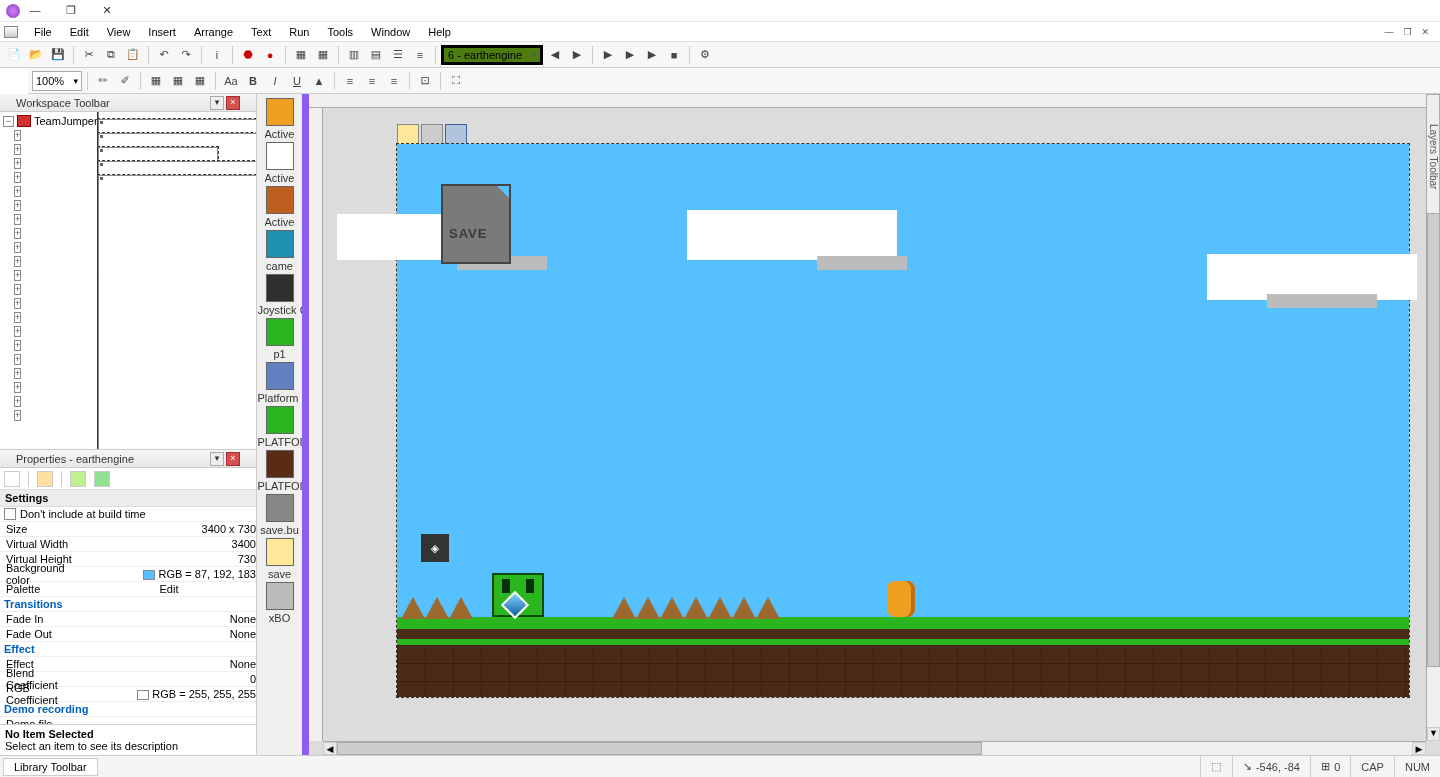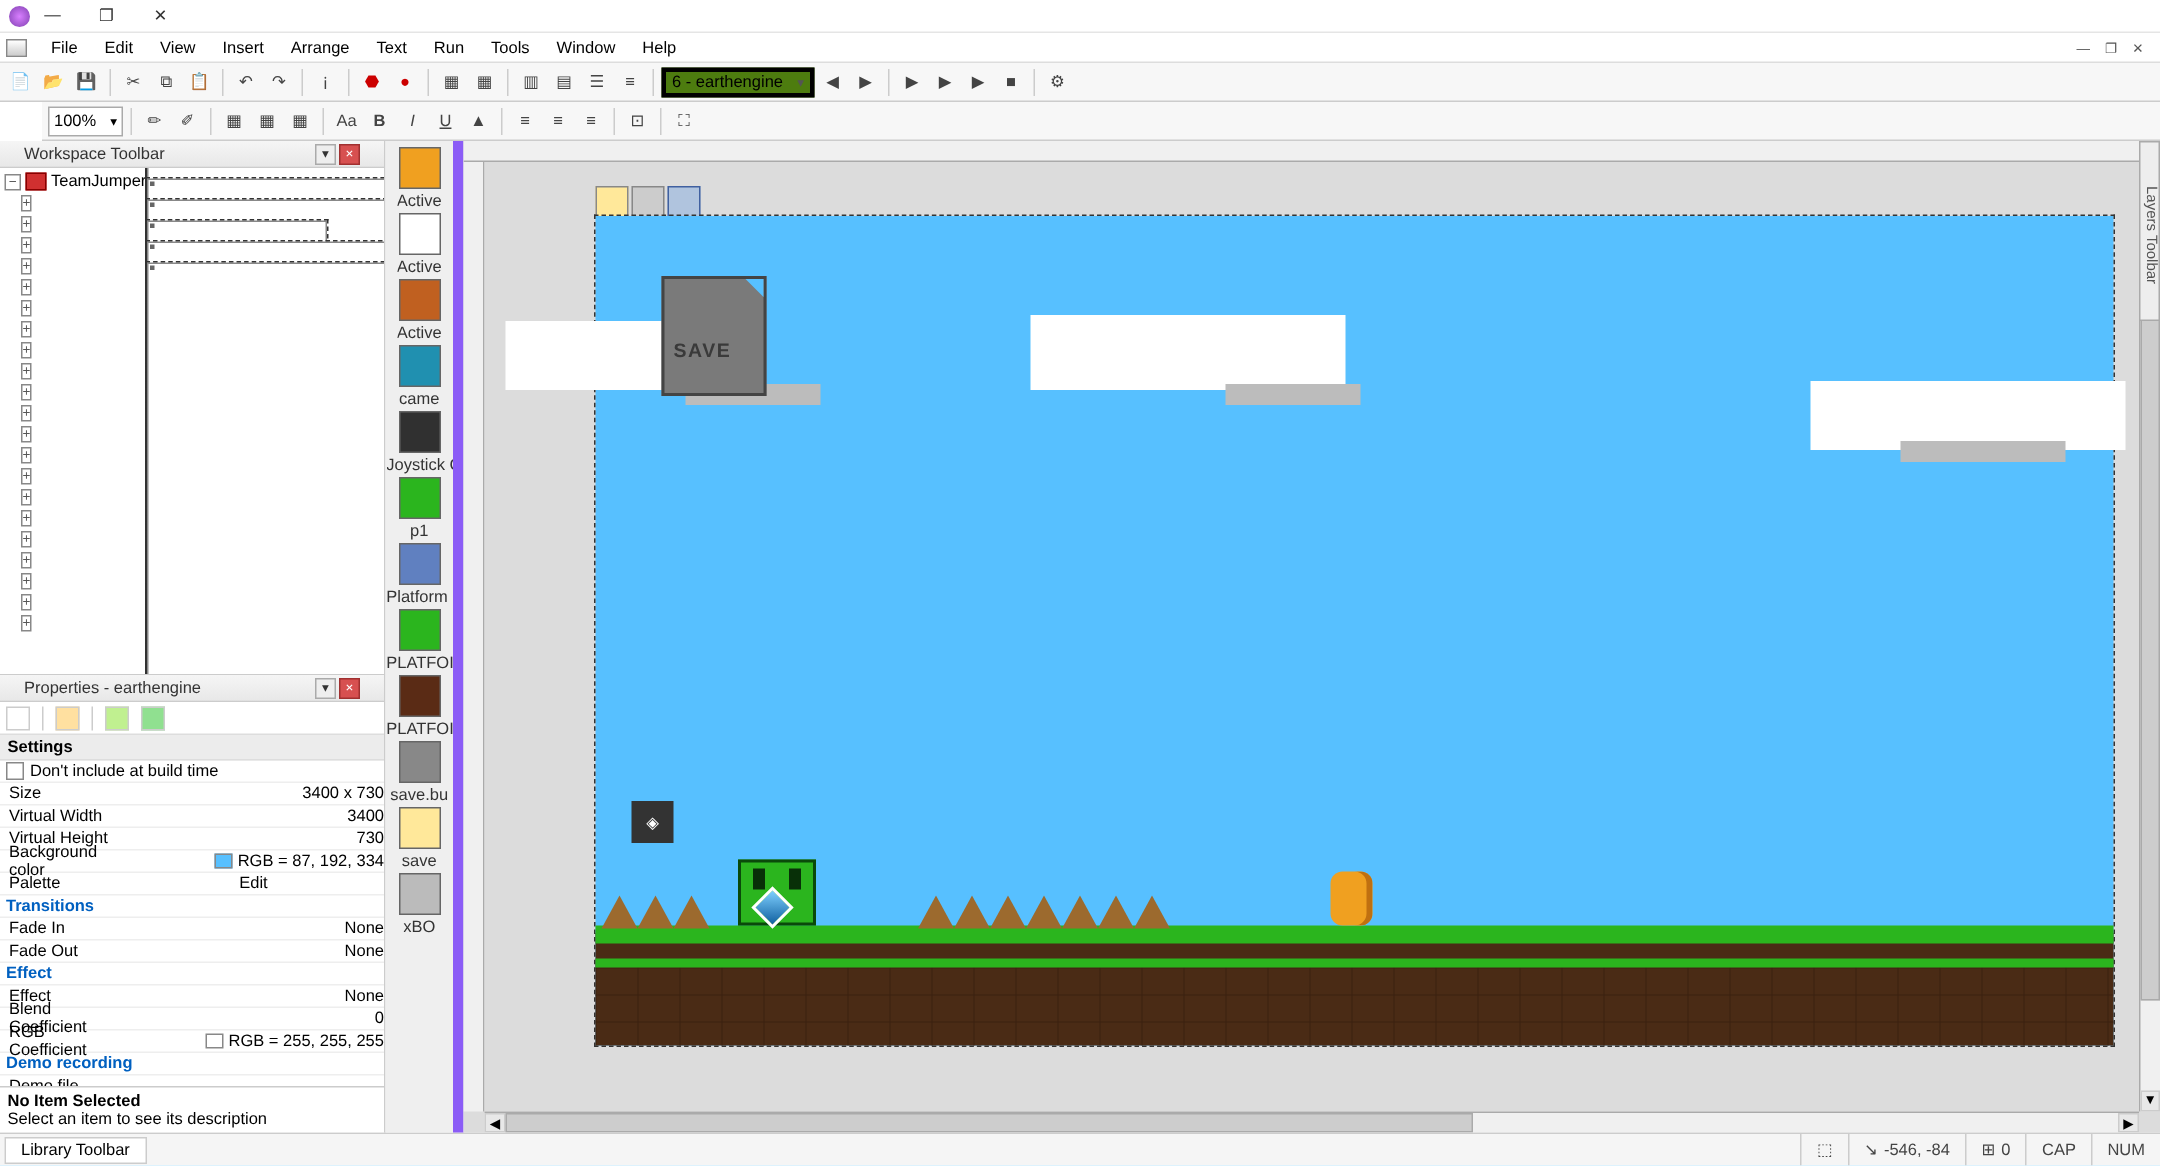--- a/index.html
+++ b/index.html
@@ -353,21 +353,21 @@
         <div class="pg-row">
             <div class="pg-k">Virtual Width</div>
             <div class="pg-v">3400</div>
           </div>
         <div class="pg-row">
             <div class="pg-k">Virtual Height</div>
             <div class="pg-v">730</div>
           </div>
         <div class="pg-row">
             <div class="pg-k">Background color</div>
-            <div class="pg-v"><span class="colswatch" style="background:#57c0ff"></span><span>RGB = 87, 192, 334</span></div>
+            <div class="pg-v"><span class="colswatch" style="background:#57c0ff"></span><span>RGB = 87, 192, 183</span></div>
           </div>
         <div class="pg-row">
             <div class="pg-k">Palette</div>
             <div class="pg-v" style="text-align:center"><span>Edit</span></div>
           </div>
         <div class="pg-cat">Transitions</div>
         <div class="pg-row">
             <div class="pg-k">Fade In</div>
             <div class="pg-v">None</div>
           </div>

